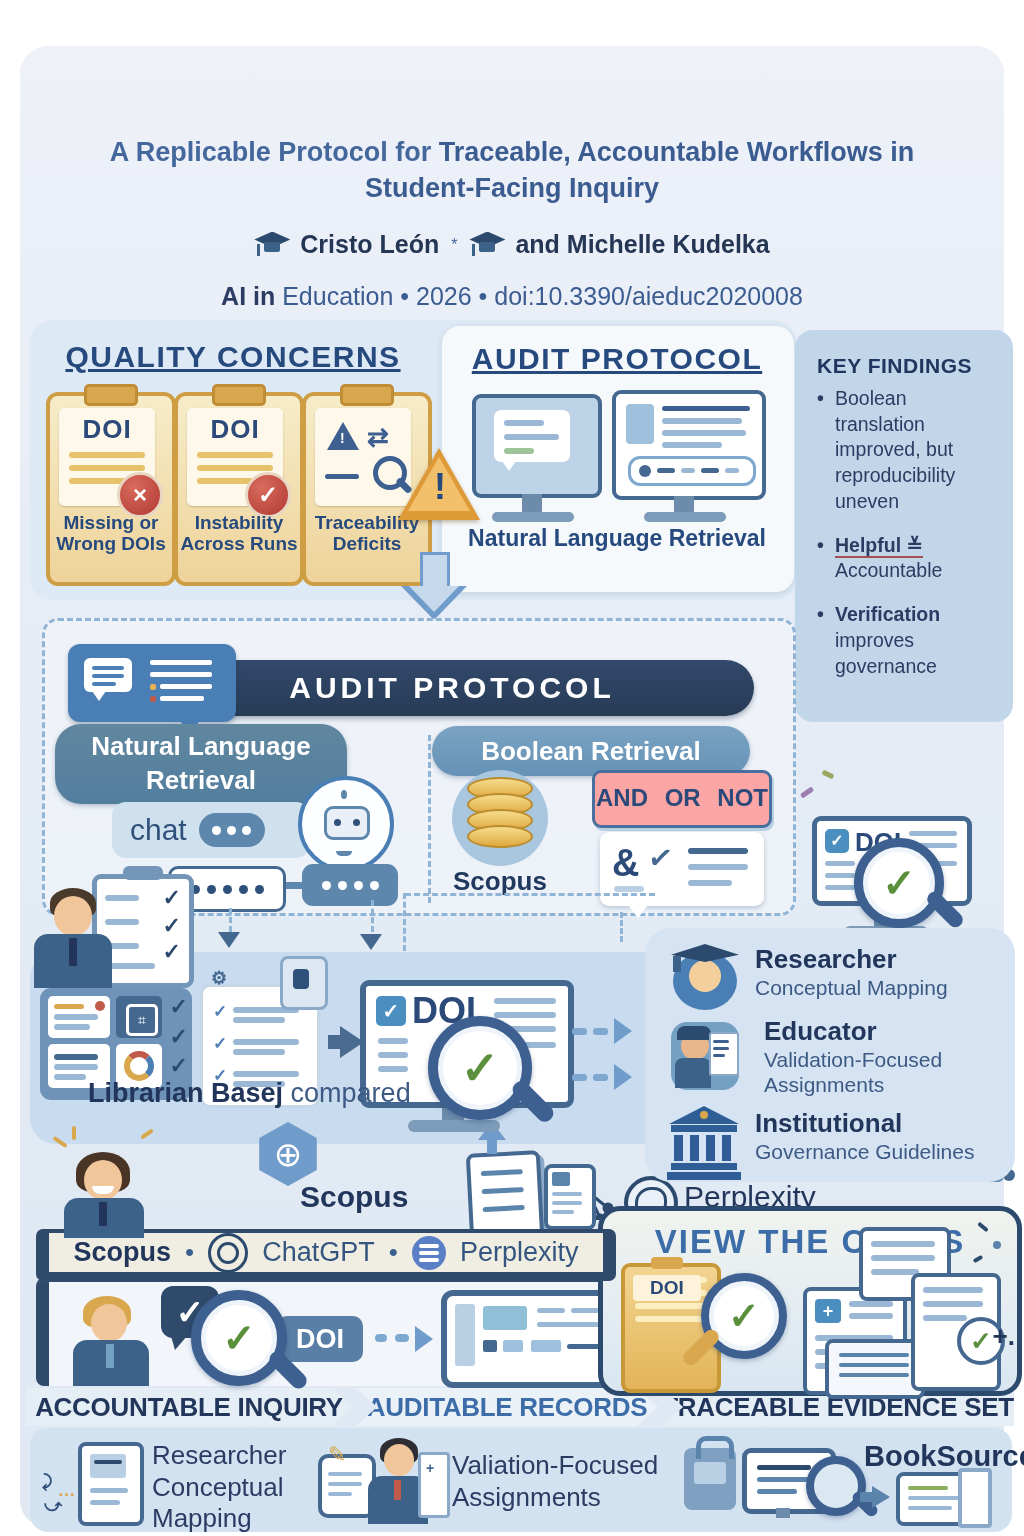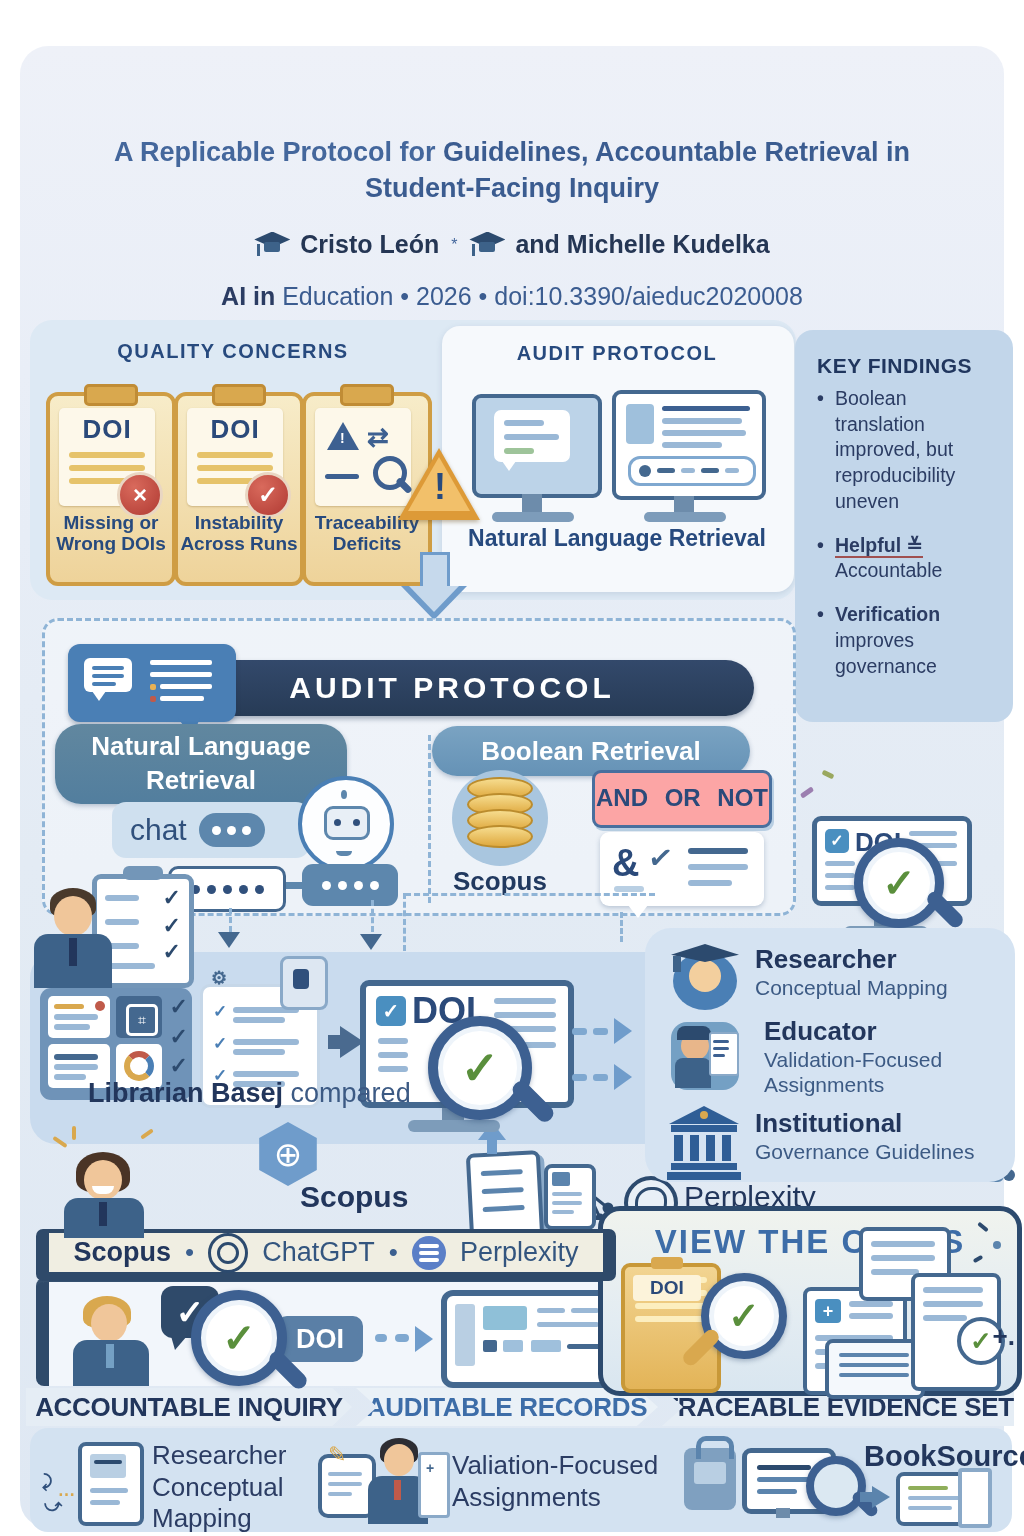--- a/index.html
+++ b/index.html
@@ -17,21 +17,21 @@
   .star{font-size:16px;color:#44679c;margin:0 2px;}
   .cap{position:relative;width:36px;height:26px;display:inline-block;}
   .cap .board{position:absolute;top:0;left:0;width:36px;height:16px;background:#2c4a6e;clip-path:polygon(50% 0,100% 50%,50% 100%,0 50%);}
   .cap .base{position:absolute;top:10px;left:10px;width:16px;height:10px;background:#3d6289;border-radius:2px;}
   .cap .tass{position:absolute;top:12px;left:3px;width:3px;height:12px;background:#3d6289;}
   .meta{left:0;right:0;top:282px;text-align:center;font-size:25px;color:#3b5c90;}
   .meta b{color:#2b3c63;}
   
   .top-band{left:30px;top:320px;width:766px;height:280px;background:#dde9f4;border-radius:22px;}
   .audit-card{left:442px;top:326px;width:352px;height:266px;background:#f6f9fc;border-radius:18px;box-shadow:0 2px 6px rgba(60,90,130,.15);}
-  .sec-head{font-weight:bold;color:#274a7e;letter-spacing:1.5px;font-size:20px;text-align:center;}
+  .sec-head{font-weight:bold;color:#274a7e;letter-spacing:1.5px;font-size:30px;text-align:center;text-decoration:underline;}
   .q-head{left:48px;top:340px;width:370px;}
   .a-head{left:452px;top:342px;width:330px;}
   .clipcard{position:absolute;width:122px;height:186px;background:linear-gradient(180deg,#f7ecc9,#eed39a);border:4px solid #cf9d44;border-radius:12px;}
   .clipcard .tab{position:absolute;top:-12px;left:50%;transform:translateX(-50%);width:48px;height:16px;background:#d9a84e;border:3px solid #c08c35;border-radius:5px;}
   .clipcard .page{position:absolute;left:9px;top:12px;width:96px;height:98px;background:#fdf8ea;border-radius:5px;box-shadow:0 1px 2px rgba(120,90,30,.3);}
   .clipcard .doi{display:block;text-align:center;font-size:26px;font-weight:bold;color:#2b4a7a;margin-top:6px;letter-spacing:1px;}
   .gl{height:6px;border-radius:3px;background:#e6c36a;margin:7px 10px 0 10px;}
   .badge{position:absolute;right:-8px;bottom:-12px;width:40px;height:40px;border-radius:50%;
          background:radial-gradient(circle at 35% 30%,#d96a5c,#b03a33);border:3px solid #e9d6c2;
          color:#fff;font-weight:bold;font-size:24px;text-align:center;line-height:40px;}
@@ -188,21 +188,21 @@
   .arrow-r{position:absolute;width:0;height:0;border-top:11px solid transparent;border-bottom:11px solid transparent;border-left:18px solid #5b84ad;}
   .arrow-r::before{content:"";position:absolute;left:-30px;top:-5px;width:13px;height:10px;background:#5b84ad;}
   .scrib{position:absolute;font-size:17px;font-weight:bold;color:#30507c;}
 </style>
 </head>
 <body>
 
 <div class="poster">
   <div class="sheet"></div>
 
-  <div class="abs subtitle"><span class="sub-n">A Replicable Protocol for </span><span>Guidelines, Accountable Retrieval in Student-Facing Inquiry</span></div>
+  <div class="abs subtitle"><span class="sub-n">A Replicable Protocol for </span><span>Traceable, Accountable Workflows in Student-Facing Inquiry</span></div>
   <div class="abs authors">
     <span class="cap">
         <span class="board"></span>
         <span class="tass"></span>
         <span class="base"></span>
       </span>
     <span class="nm">Cristo León</span>
     <span class="star">*</span>
     <span class="cap">
         <span class="board"></span>

